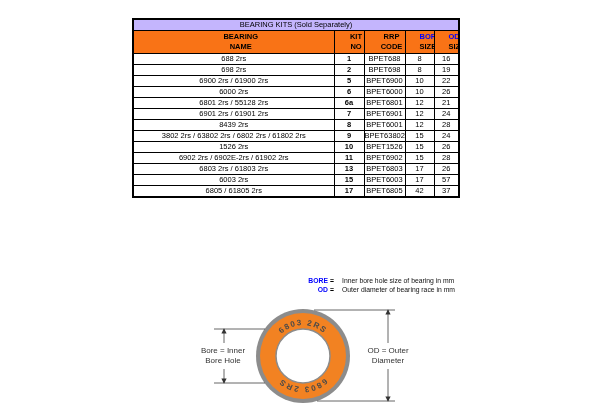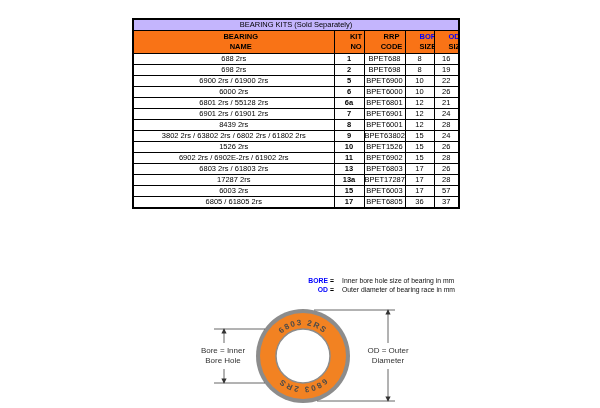--- a/index.html
+++ b/index.html
@@ -137,38 +137,31 @@
           <td>28</td>
         </tr>
       <tr>
           <td class="c-name">6803 2rs / 61803 2rs</td>
           <td class="c-kit">13</td>
           <td>BPET6803</td>
           <td>17</td>
           <td>26</td>
         </tr>
       <tr>
-          <td class="c-name">17287 2rs</td>
-          <td class="c-kit">13a</td>
-          <td>BPET17287</td>
-          <td>17</td>
-          <td>28</td>
-        </tr>
-      <tr>
           <td class="c-name">6003 2rs</td>
           <td class="c-kit">15</td>
           <td>BPET6003</td>
           <td>17</td>
           <td>57</td>
         </tr>
       <tr>
           <td class="c-name">6805 / 61805 2rs</td>
           <td class="c-kit">17</td>
           <td>BPET6805</td>
-          <td>36</td>
+          <td>42</td>
           <td>37</td>
         </tr>
     </tbody>
   </table>
 
   <div class="footnotes">
     <div class="fn-row">
       <span class="fn-term">BORE</span>
       <span class="fn-eq">=</span>
       <span class="fn-def">Inner bore hole size of bearing in mm</span>

